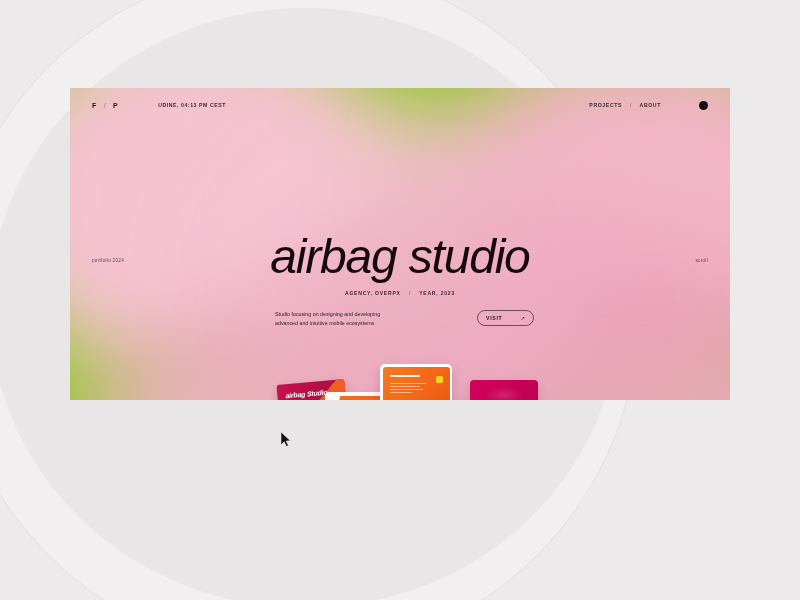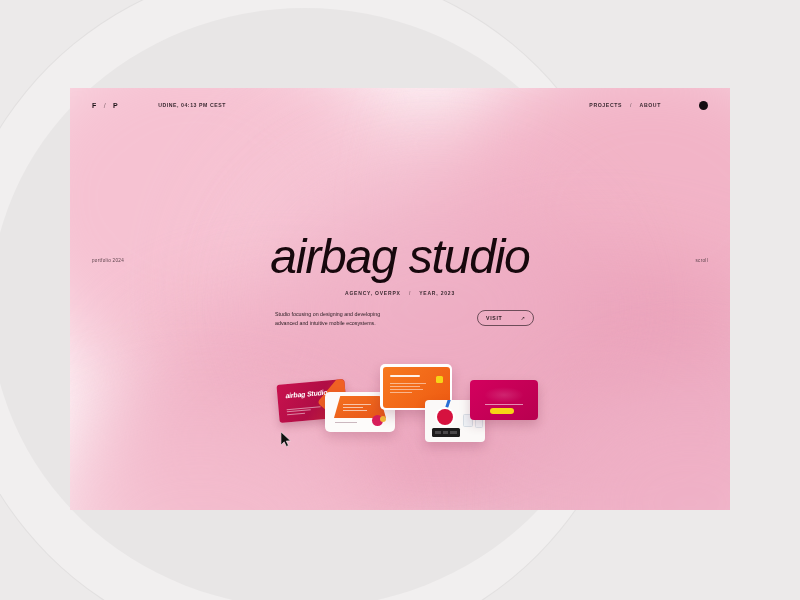--- a/index.html
+++ b/index.html
@@ -21,23 +21,23 @@
     box-shadow:0 0 0 1px #e2e0e0;
   }
   .ring-inner{
     left:-10px; top:8px; width:630px; height:600px;
     background:#e8e6e6;
   }
 
   
   .site{
     position:absolute; left:70px; top:88px;
-    width:660px; height:422px;
-    overflow:hidden;
-    background:#ffffff;
+    width:660px; height:312px;
+    overflow:hidden;
+    background:#84cc16;
   }
   
   .blob{ position:absolute; border-radius:50%; filter:blur(46px); }
   .b1{ left:-90px; top:-80px; width:430px; height:380px; background:#f6c2d2; }
   .b2{ left:150px; top:30px;  width:420px; height:330px; background:#f7c9d7; opacity:.9;}
   .b3{ left:370px; top:-60px; width:420px; height:360px; background:#f2b4c7; }
   .b4{ left:30px;  top:210px; width:380px; height:300px; background:#eda6bd; opacity:.85;}
   .b5{ left:300px; top:170px; width:460px; height:330px; background:#e89cb6; opacity:.8;}
   .b6{ left:200px; top:90px;  width:330px; height:260px; background:#eeaec4; opacity:.75;}
   .b7{ left:-40px; top:320px; width:340px; height:240px; background:#f4bdce; opacity:.8;}

